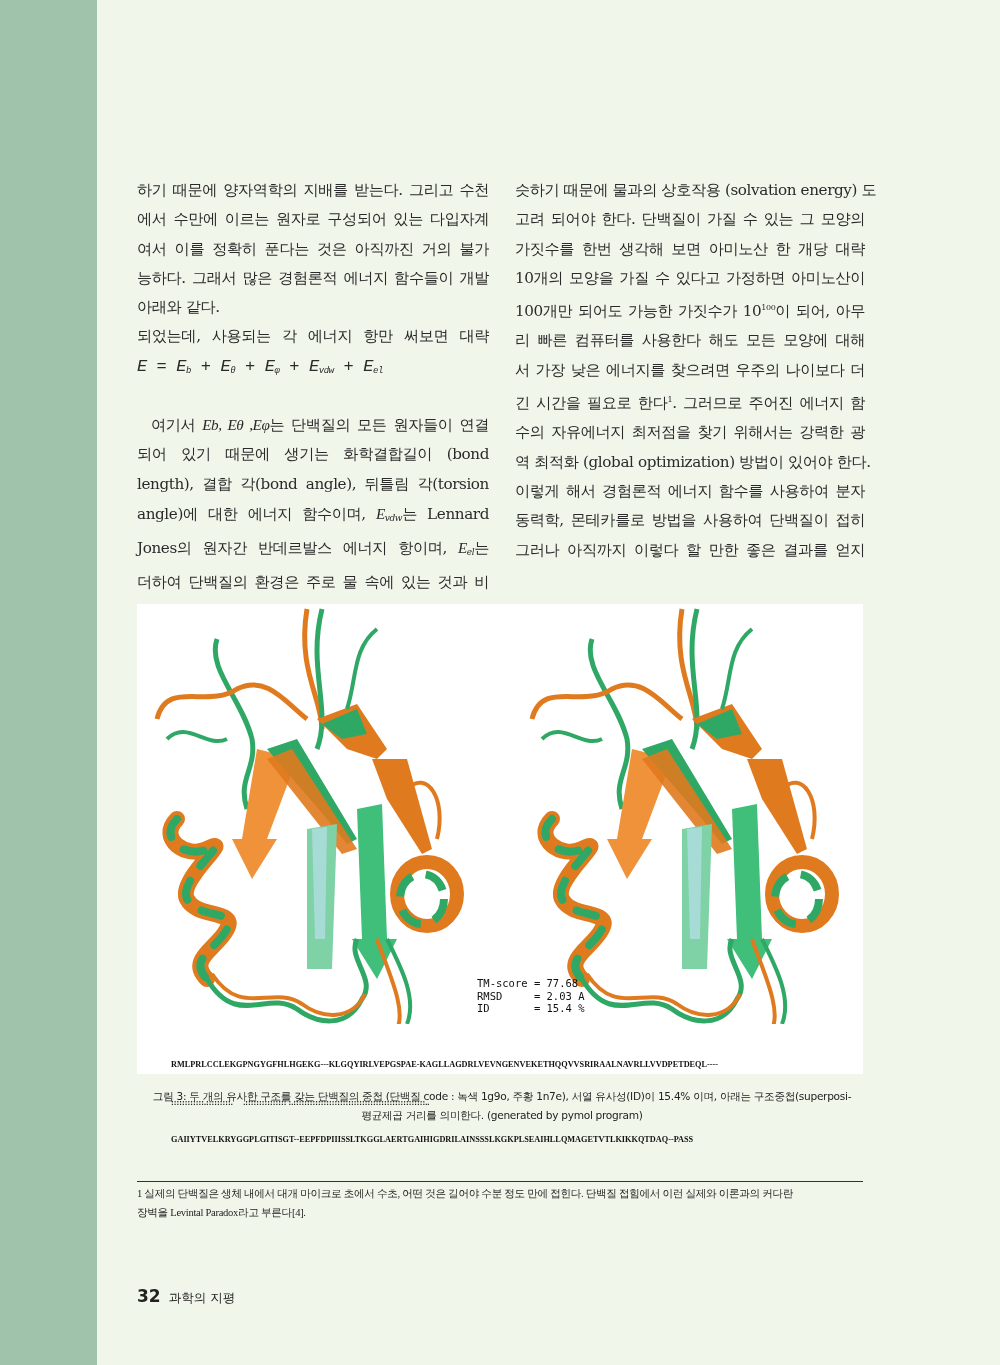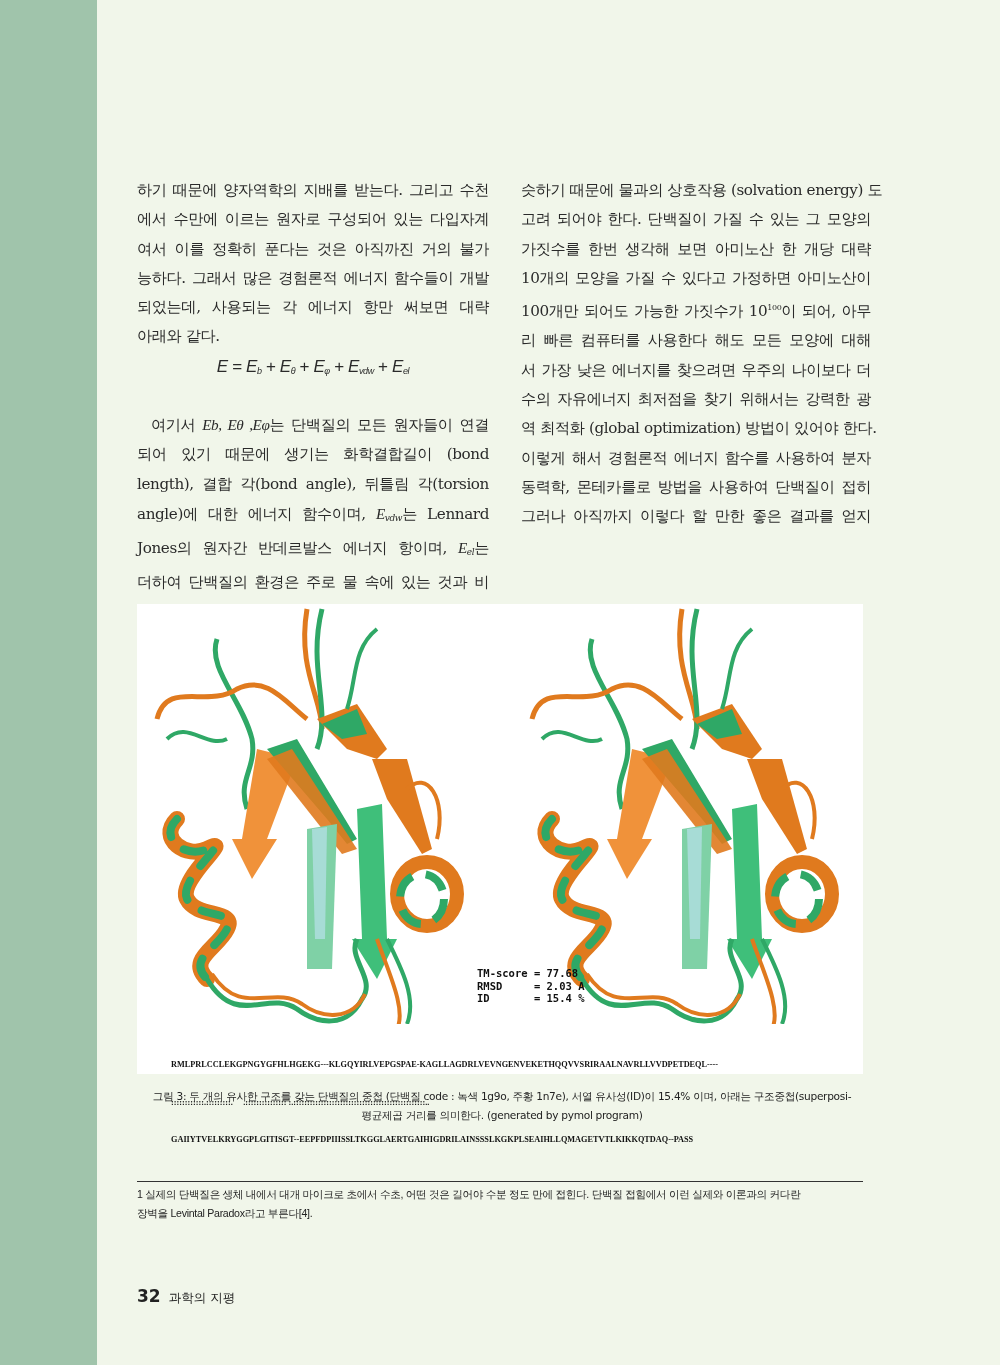--- a/index.html
+++ b/index.html
@@ -9,56 +9,56 @@
       font-family: "DejaVu Serif", "Liberation Serif", serif;
       color: #2a2a2a;
     }
     .side-band { position: absolute; left: 0; top: 0; width: 97px; height: 1365px; background: #a0c4ab; }
     .col {
       position: absolute; top: 176px; width: 352px;
       font-size: 15.2px; line-height: 29.3px; text-align: justify;
       letter-spacing: -0.4px;
     }
     .col-left { left: 137px; }
-    .col-right { left: 515px; width: 350px; margin-left: 6px; }
+    .col-right { left: 515px; width: 350px; }
     .line { display: block; white-space: nowrap; text-align-last: justify; text-align: justify; }
     .line.last { text-align-last: left; }
     .indent { padding-left: 14px; margin-top: 24px; }
-    .formula { text-align: center; font-style: italic; font-family: Liberation Sans, sans-serif; font-size: 17px; }
+    .formula { text-align: left; font-style: italic; font-family: Liberation Mono, monospace; font-size: 17px; }
     .formula sub, .col sub { font-size: 9px; vertical-align: -2px; font-style: italic; }
     .col sup { font-size: 8px; vertical-align: 6px; }
     i { font-family: "Liberation Serif", serif; }
 
     .figure {
       position: absolute; left: 137px; top: 604px; width: 726px; height: 470px;
       background: #ffffff;
     }
     .figure svg { position: absolute; left: 0; top: 0; }
     .scores {
-      position: absolute; left: 340px; top: 363px;
+      position: absolute; left: 340px; top: 373px;
       font-family: "DejaVu Sans Mono", "Liberation Mono", monospace;
-      font-weight: bold; font-size: 10.5px; line-height: 12.5px; color: #111;
+      font-weight: normal; font-size: 10.5px; line-height: 12.5px; color: #111;
       white-space: pre;
     }
     .alignment {
       position: absolute; left: 34px; top: 430px;
       font-family: Liberation Serif, serif;
       font-weight: bold; font-size: 8.25px; line-height: 12.5px; color: #111;
       white-space: pre; letter-spacing: 0px;
     }
     .caption {
       position: absolute; left: 137px; top: 1087px; width: 730px;
       font-family: "DejaVu Sans", "Liberation Sans", sans-serif;
       font-size: 10.6px; line-height: 18.5px; color: #222; letter-spacing: -0.3px;
     }
     .caption span { display: block; white-space: nowrap; text-align: center; }
     .footnote-rule { position: absolute; left: 137px; top: 1181px; width: 726px; height: 1px; background: #333; }
     .footnote {
       position: absolute; left: 137px; top: 1185px; width: 730px;
-      font-family: Liberation Sans, sans-serif;
+      font-family: Liberation Serif, serif;
       font-size: 10.6px; line-height: 18.5px; color: #222; letter-spacing: -0.3px;
     }
     .footnote span { display: block; white-space: nowrap; }
     .page-footer {
       position: absolute; left: 137px; top: 1286px;
       font-family: "DejaVu Sans", "Liberation Sans", sans-serif; color: #222;
       display: flex; align-items: baseline; gap: 8px;
     }
     .page-num { font-size: 17px; font-weight: bold; }
     .journal { font-size: 12.5px; font-weight: normal; }
@@ -66,22 +66,22 @@
 </head>
 <body>
 
 <div class="side-band"></div>
 
 <div class="col col-left">
   <span class="line">하기 때문에 양자역학의 지배를 받는다. 그리고 수천</span>
   <span class="line">에서 수만에 이르는 원자로 구성되어 있는 다입자계</span>
   <span class="line">여서 이를 정확히 푼다는 것은 아직까진 거의 불가</span>
   <span class="line">능하다. 그래서 많은 경험론적 에너지 함수들이 개발</span>
+  <span class="line last">아래와 같다.</span>
   <span class="line">되었는데, 사용되는 각 에너지 항만 써보면 대략</span>
-  <span class="line last">아래와 같다.</span>
 
   <div class="formula">
     <span>E</span><span style="font-style:normal"> = </span><span><span>E</span><sub>b</sub></span><span style="font-style:normal"> + </span><span><span>E</span><sub>θ</sub></span><span class="plus2" style="font-style:normal"> + </span><span><span>E</span><sub>φ</sub></span><span class="plus2" style="font-style:normal"> + </span><span><span>E</span><sub>vdw</sub></span><span class="plus2" style="font-style:normal"> + </span><span><span>E</span><sub>el</sub></span>
   </div>
 
   <span class="line indent"><span>여기서 </span><i>Eb, Eθ ,Eφ</i><span>는 단백질의 모든 원자들이 연결</span></span>
   <span class="line">되어 있기 때문에 생기는 화학결합길이 (bond</span>
   <span class="line">length), 결합 각(bond angle), 뒤틀림 각(torsion</span>
   <span class="line"><span>angle)에 대한 에너지 함수이며, </span><i>E</i><sub>vdw</sub><span>는 Lennard</span></span>
   <span class="line"><span>Jones의 원자간 반데르발스 에너지 항이며, </span><i>E</i><sub>el</sub><span>는</span></span>
@@ -89,20 +89,21 @@
 </div>
 
 <div class="col col-right">
   <span class="line">슷하기 때문에 물과의 상호작용 (solvation energy) 도</span>
   <span class="line">고려 되어야 한다. 단백질이 가질 수 있는 그 모양의</span>
   <span class="line">가짓수를 한번 생각해 보면 아미노산 한 개당 대략</span>
   <span class="line">10개의 모양을 가질 수 있다고 가정하면 아미노산이</span>
   <span class="line"><span>100개만 되어도 가능한 가짓수가 10</span><sup>100</sup><span>이 되어, 아무</span></span>
   <span class="line">리 빠른 컴퓨터를 사용한다 해도 모든 모양에 대해</span>
   <span class="line">서 가장 낮은 에너지를 찾으려면 우주의 나이보다 더</span>
+  <span class="line"><span>긴 시간을 필요로 한다</span><sup>1</sup><span>. 그러므로 주어진 에너지 함</span></span>
   <span class="line">수의 자유에너지 최저점을 찾기 위해서는 강력한 광</span>
   <span class="line">역 최적화 (global optimization) 방법이 있어야 한다.</span>
   <span class="line">이렇게 해서 경험론적 에너지 함수를 사용하여 분자</span>
   <span class="line">동력학, 몬테카를로 방법을 사용하여 단백질이 접히</span>
   <span class="line">그러나 아직까지 이렇다 할 만한 좋은 결과를 얻지</span>
 </div>
 
 <div class="figure">
   <svg width="726" height="420" viewBox="0 0 726 420">
     <defs>

